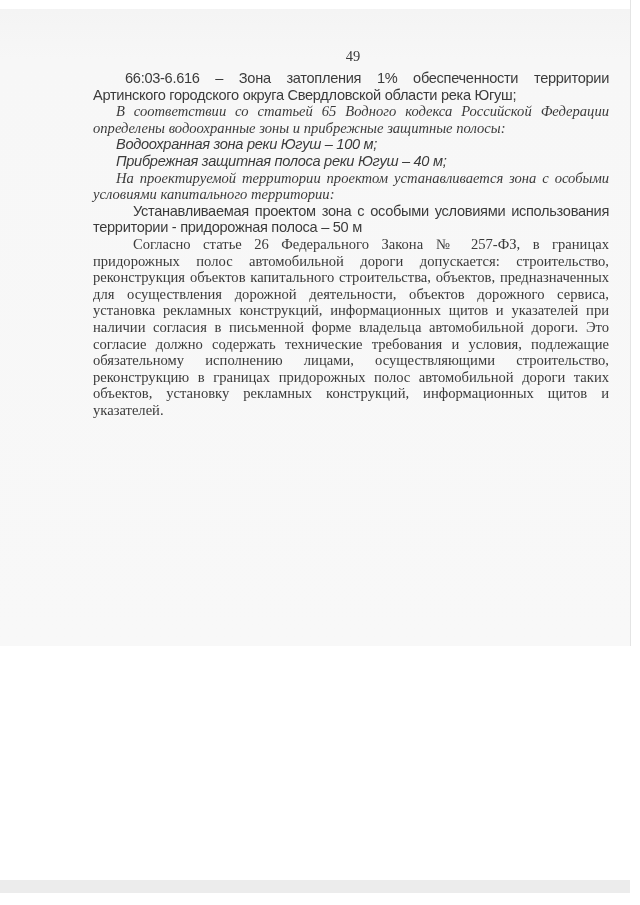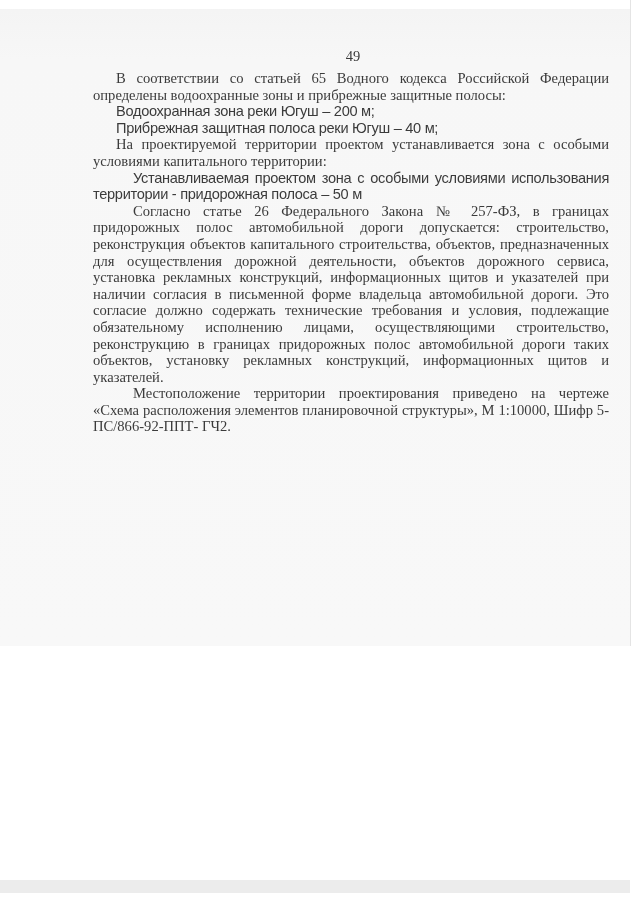--- a/index.html
+++ b/index.html
@@ -54,35 +54,35 @@
     font-size: 14.6px;
     line-height: 16.6px;
     color: #3b3b3b;
     text-align: justify;
   }
   .para {
     margin: 0;
     text-indent: 32px;
   }
   .para.narrow { font-family: "Liberation Sans Narrow", "Liberation Sans", sans-serif; letter-spacing: -0.3px; }
-  .para.small-indent { text-indent: 23px; }
+  .para.small-indent { text-indent: 23px; font-style: italic; }
   .para.big-indent { text-indent: 40px; }
 </style>
 </head>
 <body>
 
 <div class="page">
   <div class="top-band"></div>
 
   <div class="page-number">49</div>
 
   <div class="text">
+    <p class="para narrow">66:03-6.616 – Зона затопления 1% обеспеченности территории Артинского городского округа Свердловской области река Югуш;</p>
     <p class="para small-indent">В соответствии со статьей 65 Водного кодекса Российской Федерации определены водоохранные зоны и прибрежные защитные полосы:</p>
-    <p class="para small-indent narrow">Водоохранная зона реки Югуш – 200 м;</p>
+    <p class="para small-indent narrow">Водоохранная зона реки Югуш – 100 м;</p>
     <p class="para small-indent narrow">Прибрежная защитная полоса реки Югуш – 40 м;</p>
     <p class="para small-indent">На проектируемой территории проектом устанавливается зона с особыми условиями капитального территории:</p>
     <p class="para big-indent narrow">Устанавливаемая проектом зона с особыми условиями использования территории - придорожная полоса – 50 м</p>
     <p class="para big-indent">Согласно статье 26 Федерального Закона № 257-ФЗ, в границах придорожных полос автомобильной дороги допускается: строительство, реконструкция объектов капитального строительства, объектов, предназначенных для осуществления дорожной деятельности, объектов дорожного сервиса, установка рекламных конструкций, информационных щитов и указателей при наличии согласия в письменной форме владельца автомобильной дороги. Это согласие должно содержать технические требования и условия, подлежащие обязательному исполнению лицами, осуществляющими строительство, реконструкцию в границах придорожных полос автомобильной дороги таких объектов, установку рекламных конструкций, информационных щитов и указателей.</p>
-    <p class="para big-indent">Местоположение территории проектирования приведено на чертеже «Схема расположения элементов планировочной структуры», М 1:10000, Шифр 5-ПС/866-92-ППТ- ГЧ2.</p>
   </div>
 
   <div class="bottom-band"></div>
 </div>
 
 </body></html>

